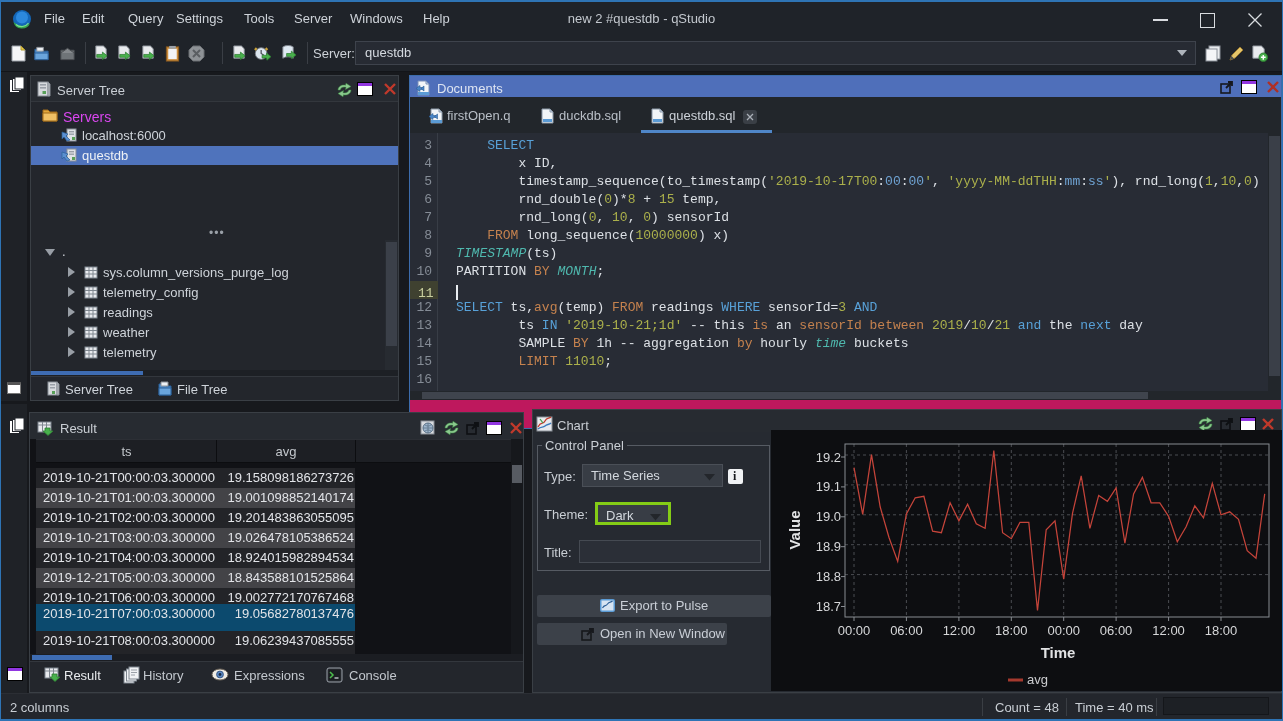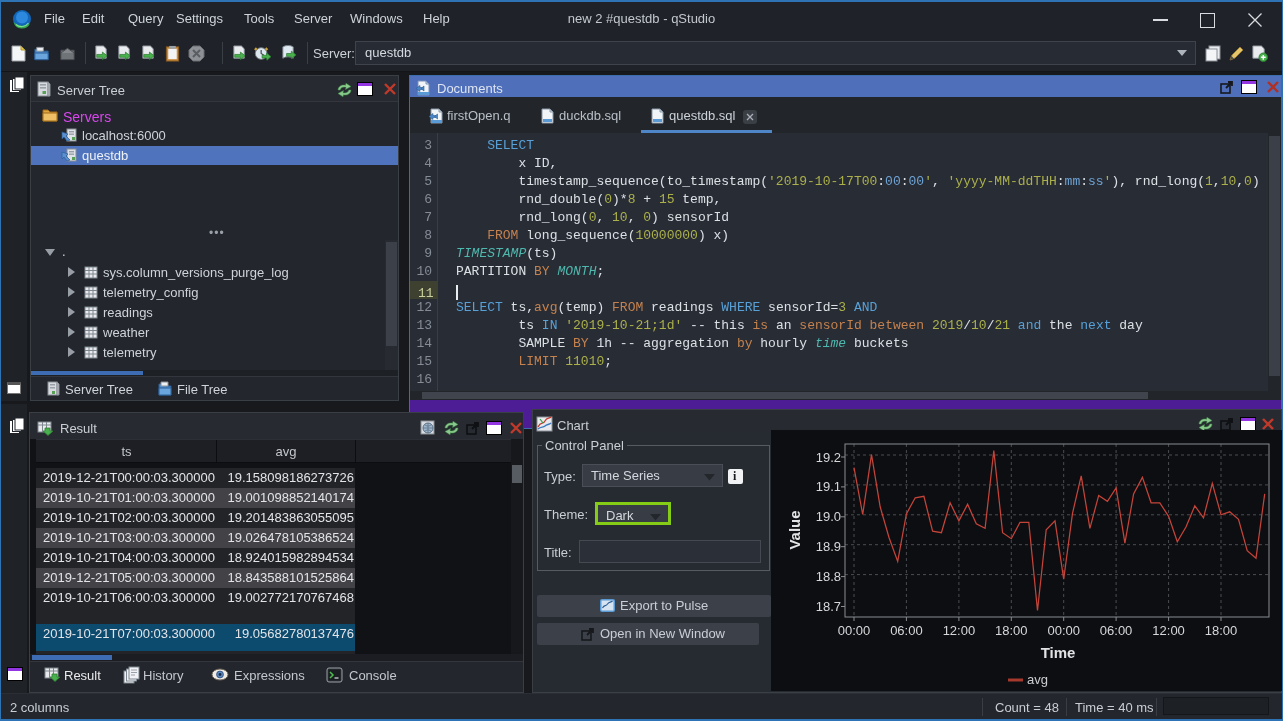--- a/index.html
+++ b/index.html
@@ -247,21 +247,21 @@
   <span class="abs" style="left:34px;top:5px;font-size:13px;color:#ced3d9">Server Tree</span>
   <svg class="abs" style="left:126px;top:4px" width="16" height="16" viewBox="0 0 16 16">
           <path d="M2 3h5l2 2h5v9H2z" fill="#4d8ed0" stroke="#2b5e96"></path>
           <path d="M4 1h7v4H4z" fill="#eef1f4" stroke="#8a9098"></path>
           <path d="M2 7h12v7H2z" fill="#6aa5dd" stroke="#2b5e96"></path>
         </svg>
   <span class="abs" style="left:146px;top:5px;font-size:13px;color:#ced3d9">File Tree</span>
  </div>
 </div>
 
-<div class="panel" id="docpanel" style="left:408px;top:73px;width:873px;height:354px;border-color:#3c6cab;background:#4c1d95">
+<div class="panel" id="docpanel" style="left:408px;top:73px;width:873px;height:354px;border-color:#3c6cab;background:#be185d">
  <div class="phead" style="height:21px;background:#4f6fba;color:#dde4f2">
   <svg class="pico" style="left:5px;top:4px" width="16" height="16" viewBox="0 0 16 16">
           <path d="M3 1h8l3 3v11H3z" fill="#f2f5f8" stroke="#7a90b8"></path>
           <path d="M11 1l3 3h-3z" fill="#c9d6ea" stroke="#7a90b8"></path>
           <rect x="3" y="12" width="11" height="3" fill="#5b9bd5"></rect>
           <path d="M1 8.5l4-3v2h3v2H5v2z" fill="#4a86c8" stroke="#2b5e96" stroke-width=".6"></path>
           <path d="M6 8.5l3-2.5v5z" fill="#4a86c8" stroke="#2b5e96" stroke-width=".6"></path>
         </svg>
   <span class="abs" style="left:27px;top:5px;font-size:13px">Documents</span>
   <svg class="pico" style="left:810px;top:4px" width="14" height="14" viewBox="0 0 14 14">
@@ -372,21 +372,21 @@
         </svg>
  </div>
  <div class="abs" style="left:6px;top:26px;width:483px;height:24px;background:#1d1f24;border-top:1px solid #2c2f35;border-bottom:1px solid #0c0d10;color:#c3c7cc;font-size:13px">
   <div class="abs" style="left:0;top:4px;width:181px;text-align:center">ts</div>
   <div class="abs" style="left:181px;top:4px;width:138px;text-align:center">avg</div>
   <div class="abs" style="left:180px;top:0;width:1px;height:23px;background:#0c0d10"></div>
   <div class="abs" style="left:319px;top:0;width:1px;height:23px;background:#0c0d10"></div>
  </div>
  <div id="tbody" class="abs" style="left:6px;top:55px;width:319px;font-size:13px;color:#e2e4e8">
         <div style="position:relative;height:20px;background:#232428">
-          <div class="abs" style="left:0;top:2px;width:179px;text-align:right">2019-12-21T00:00:03.300000</div>
+          <div class="abs" style="left:0;top:2px;width:179px;text-align:right">2019-10-21T00:00:03.300000</div>
           <div class="abs" style="left:181px;top:2px;width:137px;text-align:right">19.158098186273726</div>
         </div>
         <div style="position:relative;height:20px;background:#434347">
           <div class="abs" style="left:0;top:2px;width:179px;text-align:right">2019-10-21T01:00:03.300000</div>
           <div class="abs" style="left:181px;top:2px;width:137px;text-align:right">19.001098852140174</div>
         </div>
         <div style="position:relative;height:20px;background:#232428">
           <div class="abs" style="left:0;top:2px;width:179px;text-align:right">2019-10-21T02:00:03.300000</div>
           <div class="abs" style="left:181px;top:2px;width:137px;text-align:right">19.201483863055095</div>
         </div>
@@ -395,21 +395,21 @@
           <div class="abs" style="left:181px;top:2px;width:137px;text-align:right">19.026478105386524</div>
         </div>
         <div style="position:relative;height:20px;background:#232428">
           <div class="abs" style="left:0;top:2px;width:179px;text-align:right">2019-10-21T04:00:03.300000</div>
           <div class="abs" style="left:181px;top:2px;width:137px;text-align:right">18.924015982894534</div>
         </div>
         <div style="position:relative;height:20px;background:#434347">
           <div class="abs" style="left:0;top:2px;width:179px;text-align:right">2019-12-21T05:00:03.300000</div>
           <div class="abs" style="left:181px;top:2px;width:137px;text-align:right">18.843588101525864</div>
         </div>
-        <div style="position:relative;height:36px;background:#232428">
+        <div style="position:relative;height:16px;background:#232428">
           <div class="abs" style="left:0;top:2px;width:179px;text-align:right">2019-10-21T06:00:03.300000</div>
           <div class="abs" style="left:181px;top:2px;width:137px;text-align:right">19.002772170767468</div>
         </div>
         <div style="position:relative;height:27px;background:#0c4a6e">
           <div class="abs" style="left:0;top:2px;width:179px;text-align:right">2019-10-21T07:00:03.300000</div>
           <div class="abs" style="left:181px;top:2px;width:137px;text-align:right">19.05682780137476</div>
         </div>
         <div style="position:relative;height:28px;background:#232428">
           <div class="abs" style="left:0;top:2px;width:179px;text-align:right">2019-10-21T08:00:03.300000</div>
           <div class="abs" style="left:181px;top:2px;width:137px;text-align:right">19.06239437085555</div>
@@ -496,21 +496,21 @@
   <span class="abs" style="left:11px;top:113px">Title:</span>
   <div class="abs" style="left:46px;top:108px;width:182px;height:23px;background:#2b2f37;border:1px solid #454a52"></div>
   <div class="abs" style="left:4px;top:163px;width:234px;height:22px;background:#3c4149;border-radius:2px">
     <svg class="abs" style="left:63px;top:4px" width="15" height="13" viewBox="0 0 15 13">
             <rect x="0" y="0" width="15" height="13" rx="2" fill="#5b9bd5"></rect>
             <rect x="1.5" y="1.5" width="12" height="10" fill="#d6e4f2"></rect>
             <path d="M2.5 9c2-4 3-1 5-4s3-1 5-3" stroke="#2b5e96" stroke-width="1.1" fill="none"></path>
           </svg>
     <span class="abs" style="left:83px;top:3px;color:#c9ced6">Export to Pulse</span>
   </div>
-  <div class="abs" style="left:4px;top:191px;width:222px;height:22px;background:#3c4149;border-radius:2px">
+  <div class="abs" style="left:4px;top:191px;width:190px;height:22px;background:#3c4149;border-radius:2px">
     <svg class="abs" style="left:44px;top:4px" width="14" height="14" viewBox="0 0 14 14">
             <rect x="1" y="4" width="9" height="9" fill="none" stroke="#16181c" stroke-width="1.6"></rect>
             <path d="M6 8L12 2M8 2h4v4" stroke="#16181c" stroke-width="1.8" fill="none"></path>
           </svg>
     <span class="abs" style="left:63px;top:3px;color:#c9ced6">Open in New Window</span>
   </div>
  </div>
  <svg class="abs" style="left:238px;top:20px" width="511" height="261" viewBox="0 0 511 261" font-family="Liberation Sans,sans-serif">
   <rect x="0" y="0" width="511" height="261" fill="#0d0e11"></rect>
   <g stroke="#4a4d52" stroke-width="1" stroke-dasharray="3,3">

